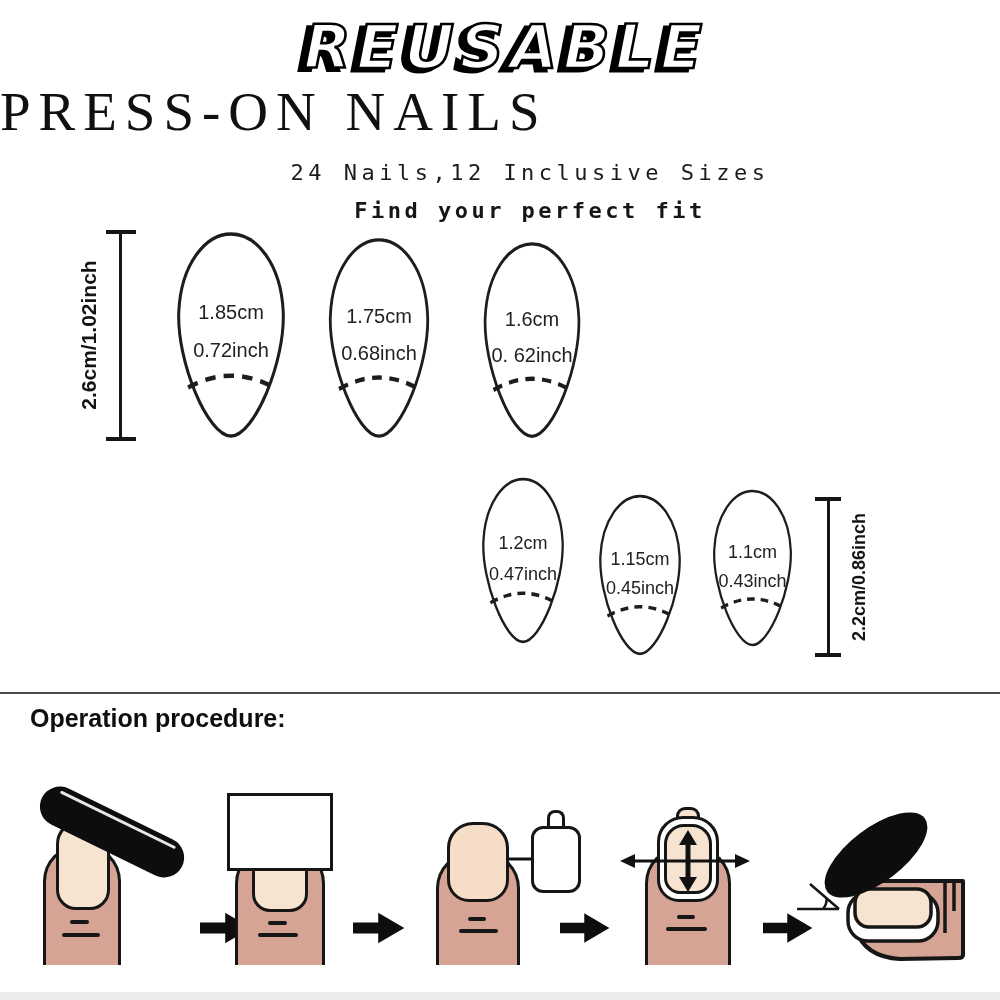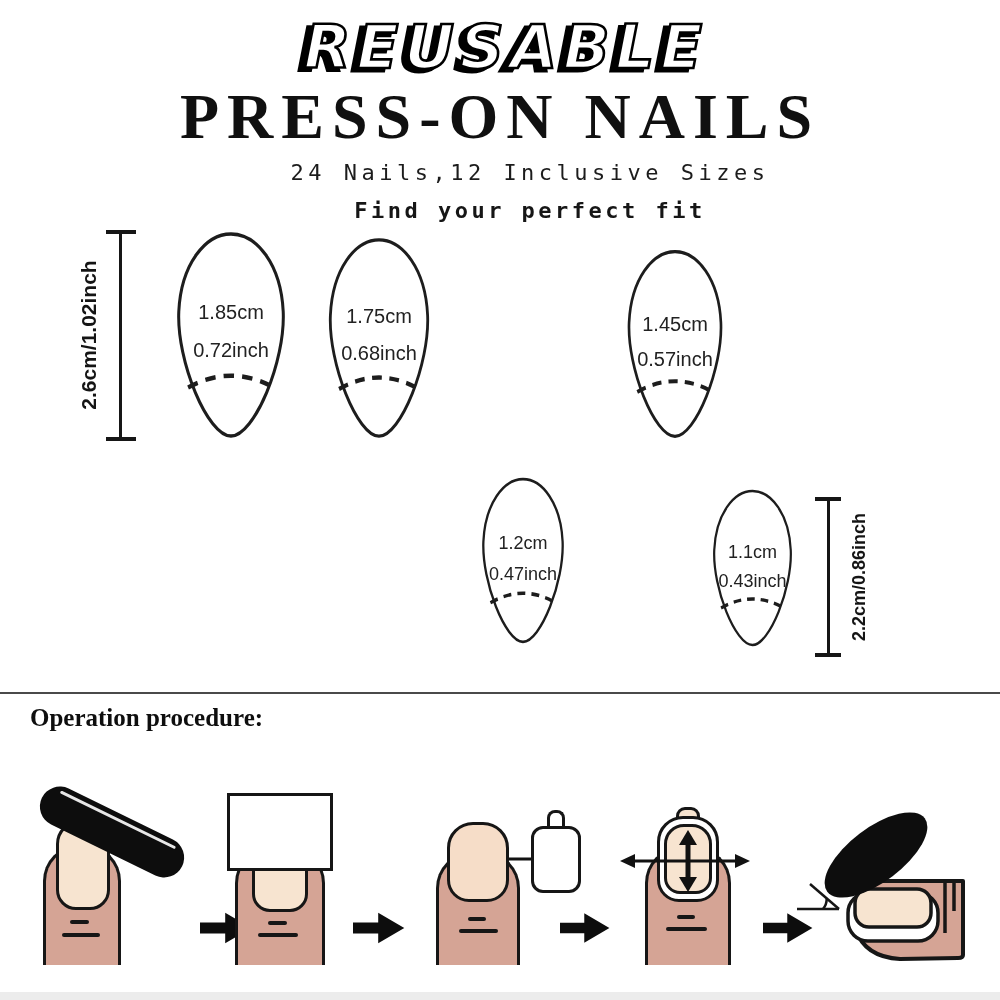--- a/index.html
+++ b/index.html
@@ -19,24 +19,23 @@
   .brand-svg { left:0; top:4px; width:1000px; height:86px; }
   .brand-svg text {
     font-family: "DejaVu Sans", sans-serif;
     font-style: italic;
     font-weight: bold;
     font-size: 61px;
     letter-spacing: 6px;
   }
   .title {
     left:0; right:0; top:80px;
-    text-align:center;
     font-family:"Liberation Serif", serif;
-    font-weight:bold;
-    font-size:64px;
+    font-weight:normal;
+    font-size:55px;
     letter-spacing:8px;
     color:#101010;
     white-space:nowrap;
   }
   .subtitle {
     left:0; right:0; top:160px;
     text-align:center;
     font-family:"DejaVu Sans Mono", monospace;
     font-size:22px;
     letter-spacing:4.5px;
@@ -73,21 +72,21 @@
     position:absolute; left:0; right:0;
     text-align:center; font-size:20px; color:#222; white-space:nowrap;
   }
   .t-cm { top:34%; } .t-inch { top:52%; }
   .row2 .t-cm, .row2 .t-inch { font-size:18px; }
 
   
   .divider { left:0; top:692px; width:1000px; height:2px; background:#4a4a4a; }
   .heading {
     left:30px; top:704px;
-    font-family:Liberation Serif, serif;
+    font-family:Liberation Sans, sans-serif;
     font-weight:bold;
     font-size:25px;
     color:#0e0e0e;
     white-space:nowrap;
   }
   .finger-body {
     position:absolute;
     background:#d5a495;
     border:3px solid #161616;
     border-bottom:none;
@@ -144,36 +143,44 @@
     <span class="t-inch">0.72inch</span>
   </div>
   <div class="nail row1" style="left:325px; top:236px; width:108px; height:204px;">
     <svg viewBox="0 0 100 160" preserveAspectRatio="none">
       <path class="egg" d="M50,3 C72,3 93,26 95,62 C97,100 70,157 50,157 C30,157 3,100 5,62 C7,26 28,3 50,3 Z"></path>
       <path class="smile" d="M13,120 Q50,102 87,120"></path>
     </svg>
     <span class="t-cm">1.75cm</span>
     <span class="t-inch">0.68inch</span>
   </div>
-  <div class="nail row1" style="left:624px; top:248px; width:102px; height:192px;">
-    <svg viewBox="0 0 100 160" preserveAspectRatio="none">
-      <path class="egg" d="M50,3 C72,3 93,26 95,62 C97,100 70,157 50,157 C30,157 3,100 5,62 C7,26 28,3 50,3 Z"></path>
-      <path class="smile" d="M13,120 Q50,102 87,120"></path>
-    </svg>
-    <span class="t-cm">1.45cm</span>
-    <span class="t-inch">0.57inch</span>
+  <div class="nail row1" style="left:480px; top:240px; width:104px; height:200px;">
+    <svg viewBox="0 0 100 160" preserveAspectRatio="none">
+      <path class="egg" d="M50,3 C72,3 93,26 95,62 C97,100 70,157 50,157 C30,157 3,100 5,62 C7,26 28,3 50,3 Z"></path>
+      <path class="smile" d="M13,120 Q50,102 87,120"></path>
+    </svg>
+    <span class="t-cm">1.6cm</span>
+    <span class="t-inch">0. 62inch</span>
   </div>
 
   <div class="nail row2" style="left:479px; top:476px; width:88px; height:169px;">
     <svg viewBox="0 0 100 160" preserveAspectRatio="none">
       <path class="egg" d="M50,3 C72,3 93,26 95,62 C97,100 70,157 50,157 C30,157 3,100 5,62 C7,26 28,3 50,3 Z"></path>
       <path class="smile" d="M13,120 Q50,102 87,120"></path>
     </svg>
     <span class="t-cm">1.2cm</span>
     <span class="t-inch">0.47inch</span>
+  </div>
+  <div class="nail row2" style="left:596px; top:493px; width:88px; height:164px;">
+    <svg viewBox="0 0 100 160" preserveAspectRatio="none">
+      <path class="egg" d="M50,3 C72,3 93,26 95,62 C97,100 70,157 50,157 C30,157 3,100 5,62 C7,26 28,3 50,3 Z"></path>
+      <path class="smile" d="M13,120 Q50,102 87,120"></path>
+    </svg>
+    <span class="t-cm">1.15cm</span>
+    <span class="t-inch">0.45inch</span>
   </div>
   <div class="nail row2" style="left:710px; top:488px; width:85px; height:160px;">
     <svg viewBox="0 0 100 160" preserveAspectRatio="none">
       <path class="egg" d="M50,3 C72,3 93,26 95,62 C97,100 70,157 50,157 C30,157 3,100 5,62 C7,26 28,3 50,3 Z"></path>
       <path class="smile" d="M13,120 Q50,102 87,120"></path>
     </svg>
     <span class="t-cm">1.1cm</span>
     <span class="t-inch">0.43inch</span>
   </div>
 

